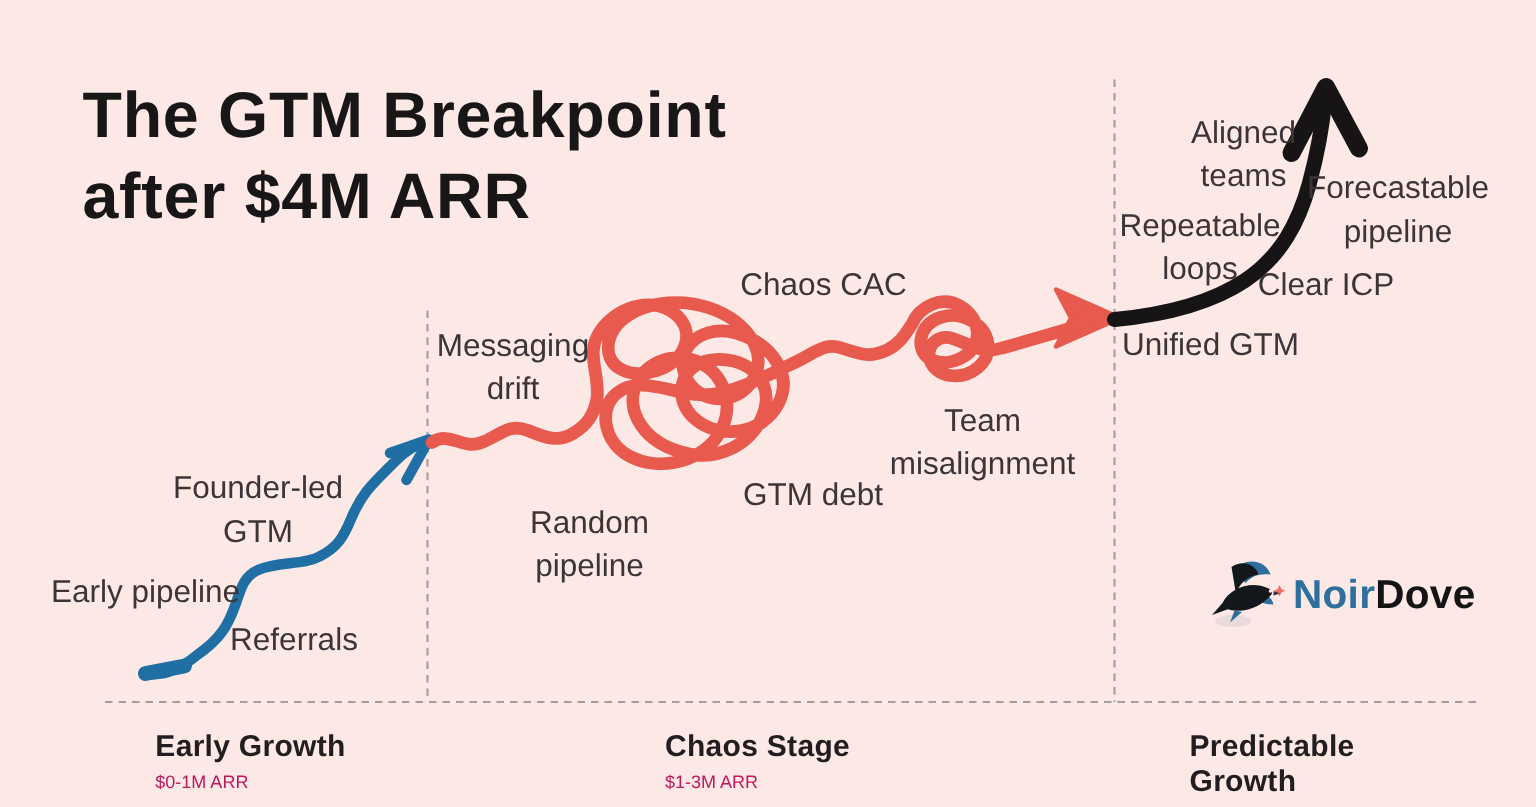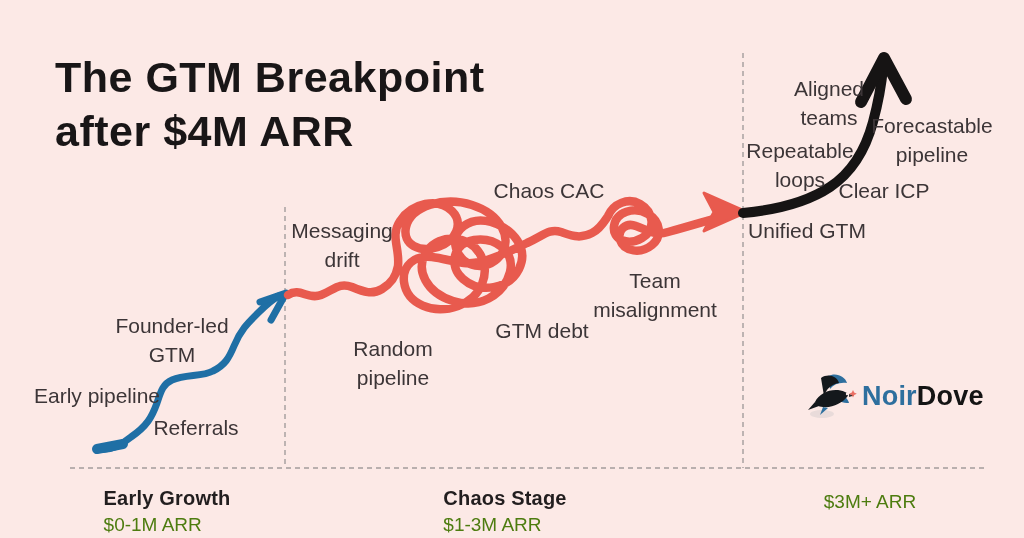--- a/index.html
+++ b/index.html
@@ -22,21 +22,21 @@
     font-size:21px;font-weight:500;color:#3c3537;
     line-height:1.38;text-align:center;white-space:pre-line;
   }
   .stage{
     position:absolute;top:471px;
     transform:translateX(-50%);
     text-align:left;
     margin-top:16px;
   }
   .stage .name{font-size:20px;font-weight:700;color:#221e1f;letter-spacing:.2px;}
-  .stage .range{font-size:19px;font-weight:400;color:#4d7c0f;margin-top:4px;}
+  .stage .range{font-size:12px;font-weight:400;color:#be185d;margin-top:4px;}
   .logo{
     position:absolute;left:806px;top:370px;
     display:flex;align-items:center;gap:4px;
   }
   .logo-text{font-size:27px;font-weight:800;letter-spacing:.2px;}
   .logo-noir{color:#2e6f9e;}
   .logo-dove{color:#141414;}
 </style>
 </head>
 <body>
@@ -133,20 +133,21 @@
 
   <div class="stage" style="left:167px">
     <div class="name">Early Growth</div>
     <div class="range">$0-1M ARR</div>
   </div>
   <div class="stage" style="left:505px">
     <div class="name">Chaos Stage</div>
     <div class="range">$1-3M ARR</div>
   </div>
   <div class="stage" style="left:870px">
+    <div class="name">Predictable Growth</div>
     <div class="range">$3M+ ARR</div>
   </div>
 
   <div class="logo">
     <svg width="52" height="52" viewBox="0 0 52 52">
       <ellipse cx="16" cy="44" rx="12" ry="4" fill="#d8cfcf" opacity="0.55"></ellipse>
       <path d="M22,6 C30,2 39,6 41,13 C34,12 28,14 24,19 Z" fill="#2e6f9e"></path>
       <path d="M30,22 C36,24 42,28 43,33 C37,33 31,31 27,27 Z" fill="#2e6f9e"></path>
       <path d="M15,8 C22,3 31,6 33,13 C26,14 20,19 18,26 Z" fill="#14181c"></path>
       <path d="M9,32 C14,22 28,17 39,22 C42,23 43,25 41,27 C36,33 27,38 17,37 C12,36.5 9.5,35 9,32 Z" fill="#14181c"></path>

